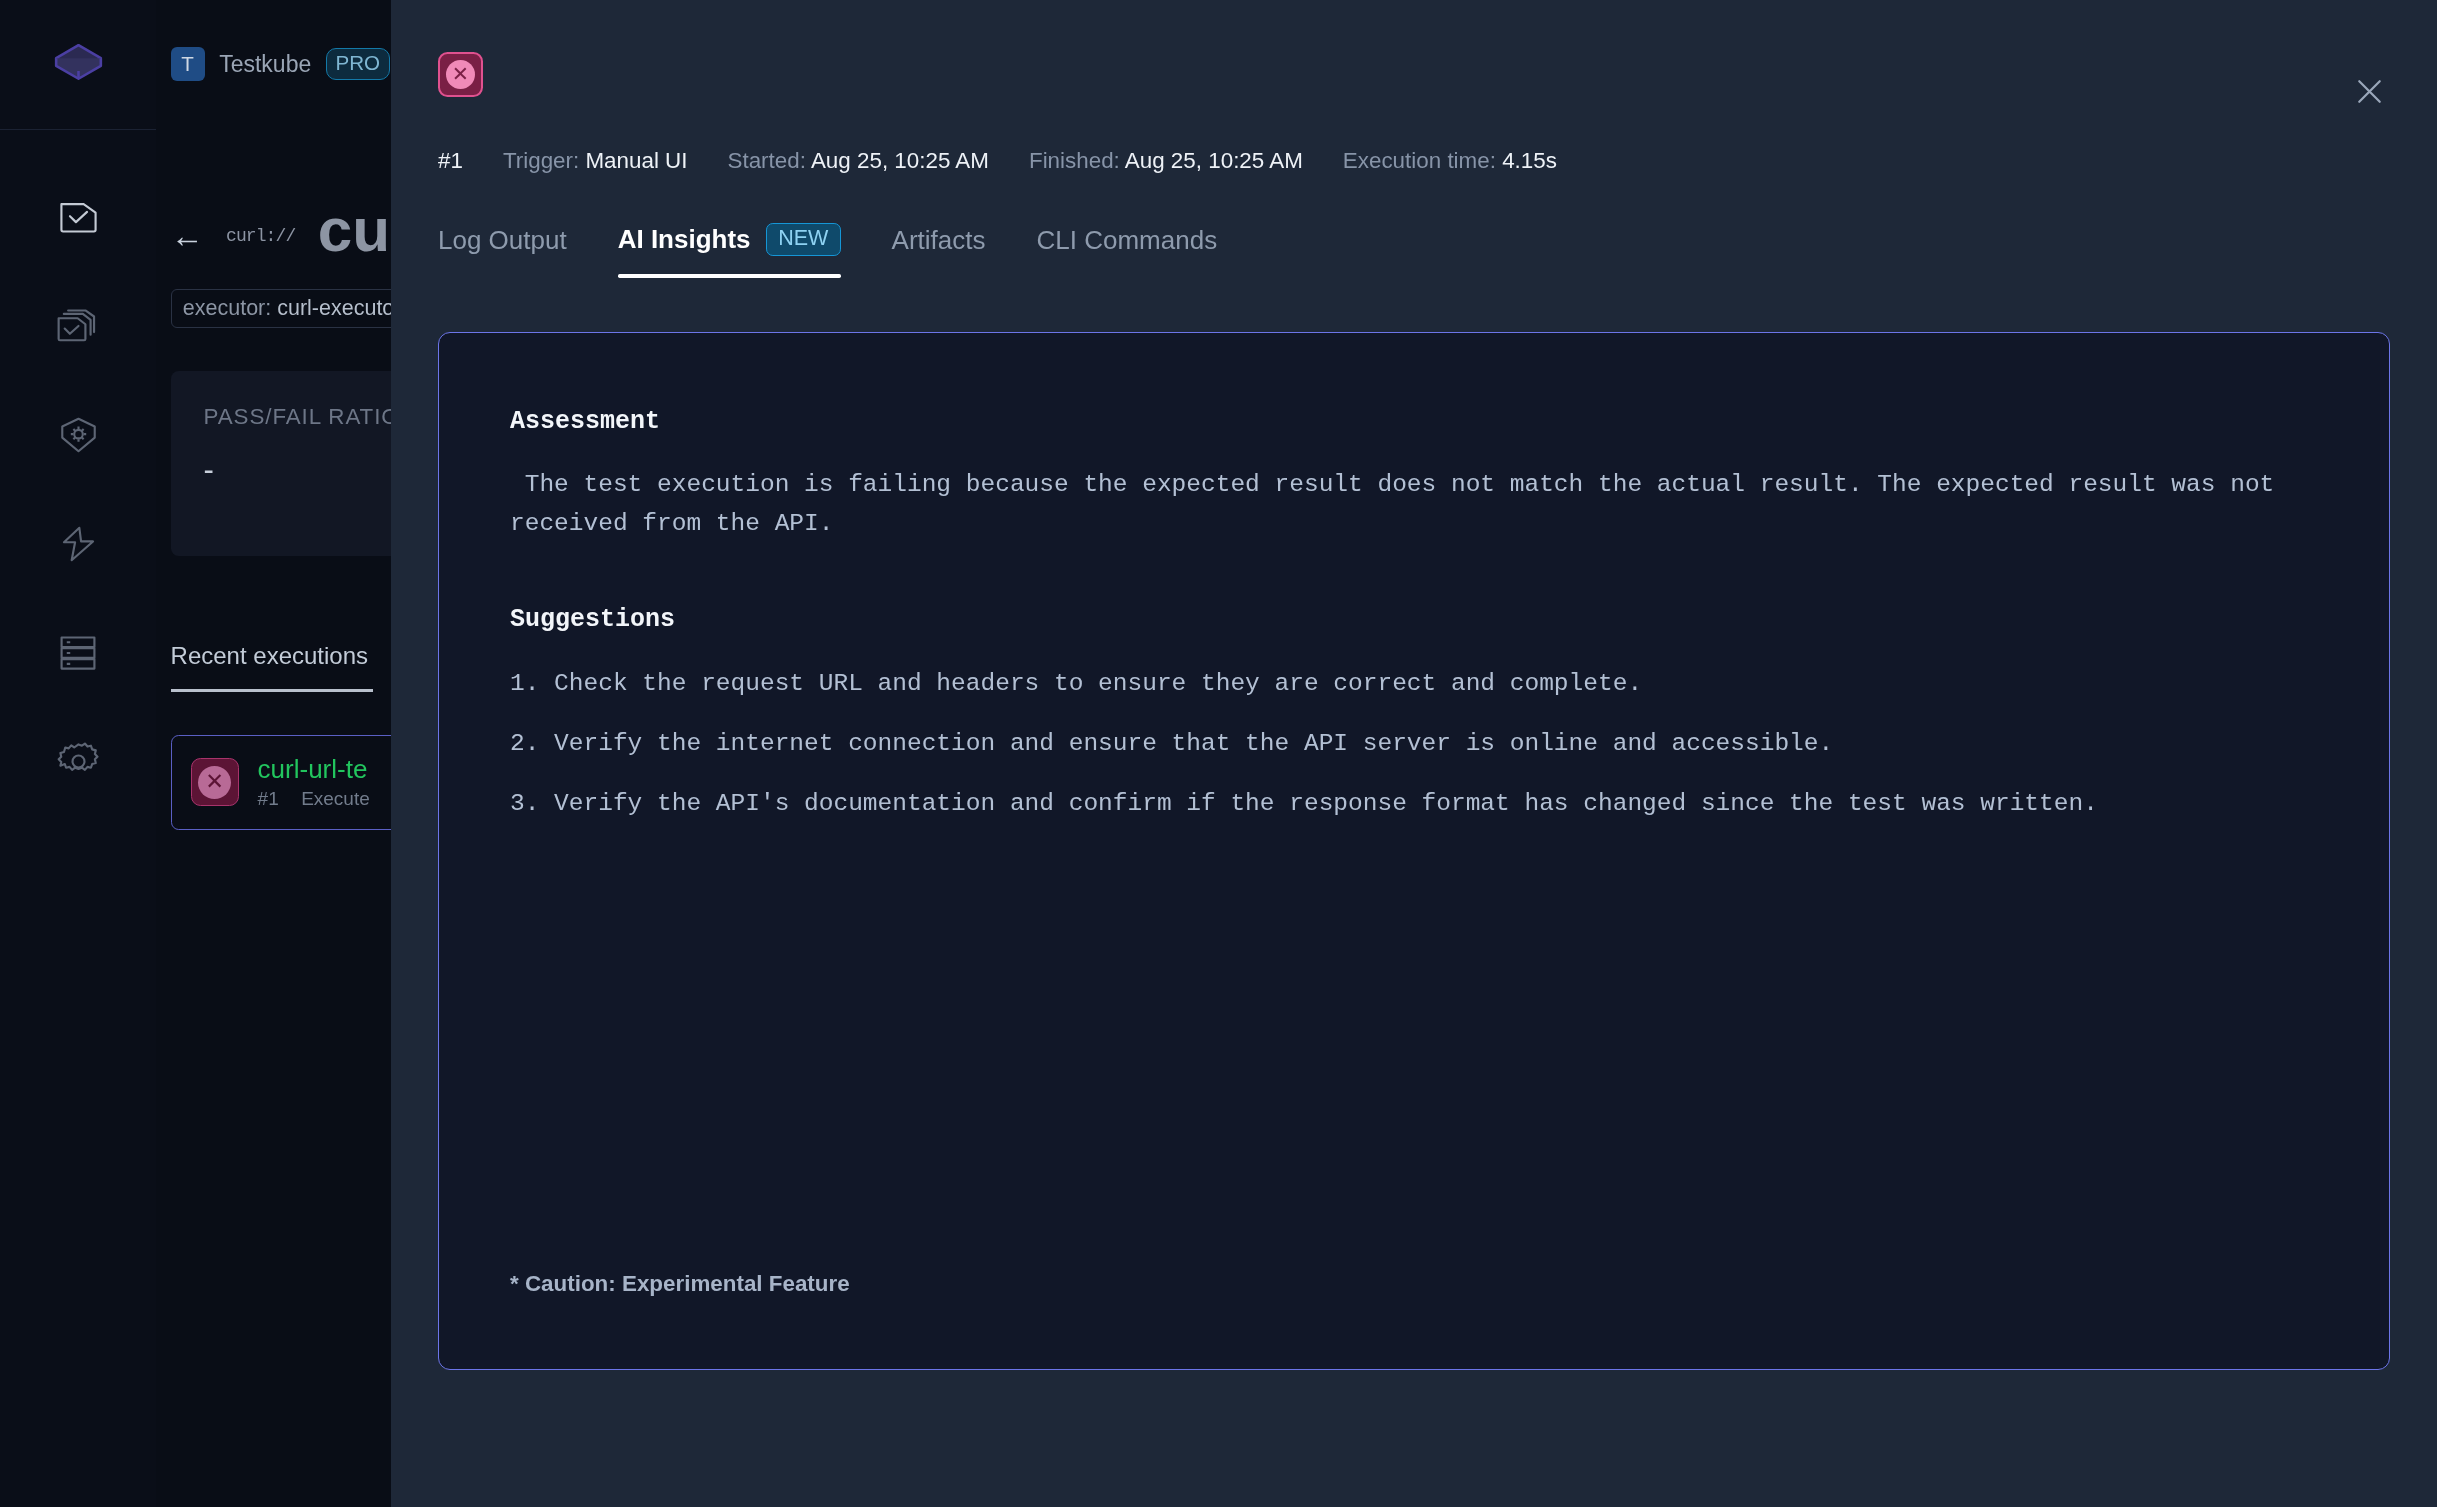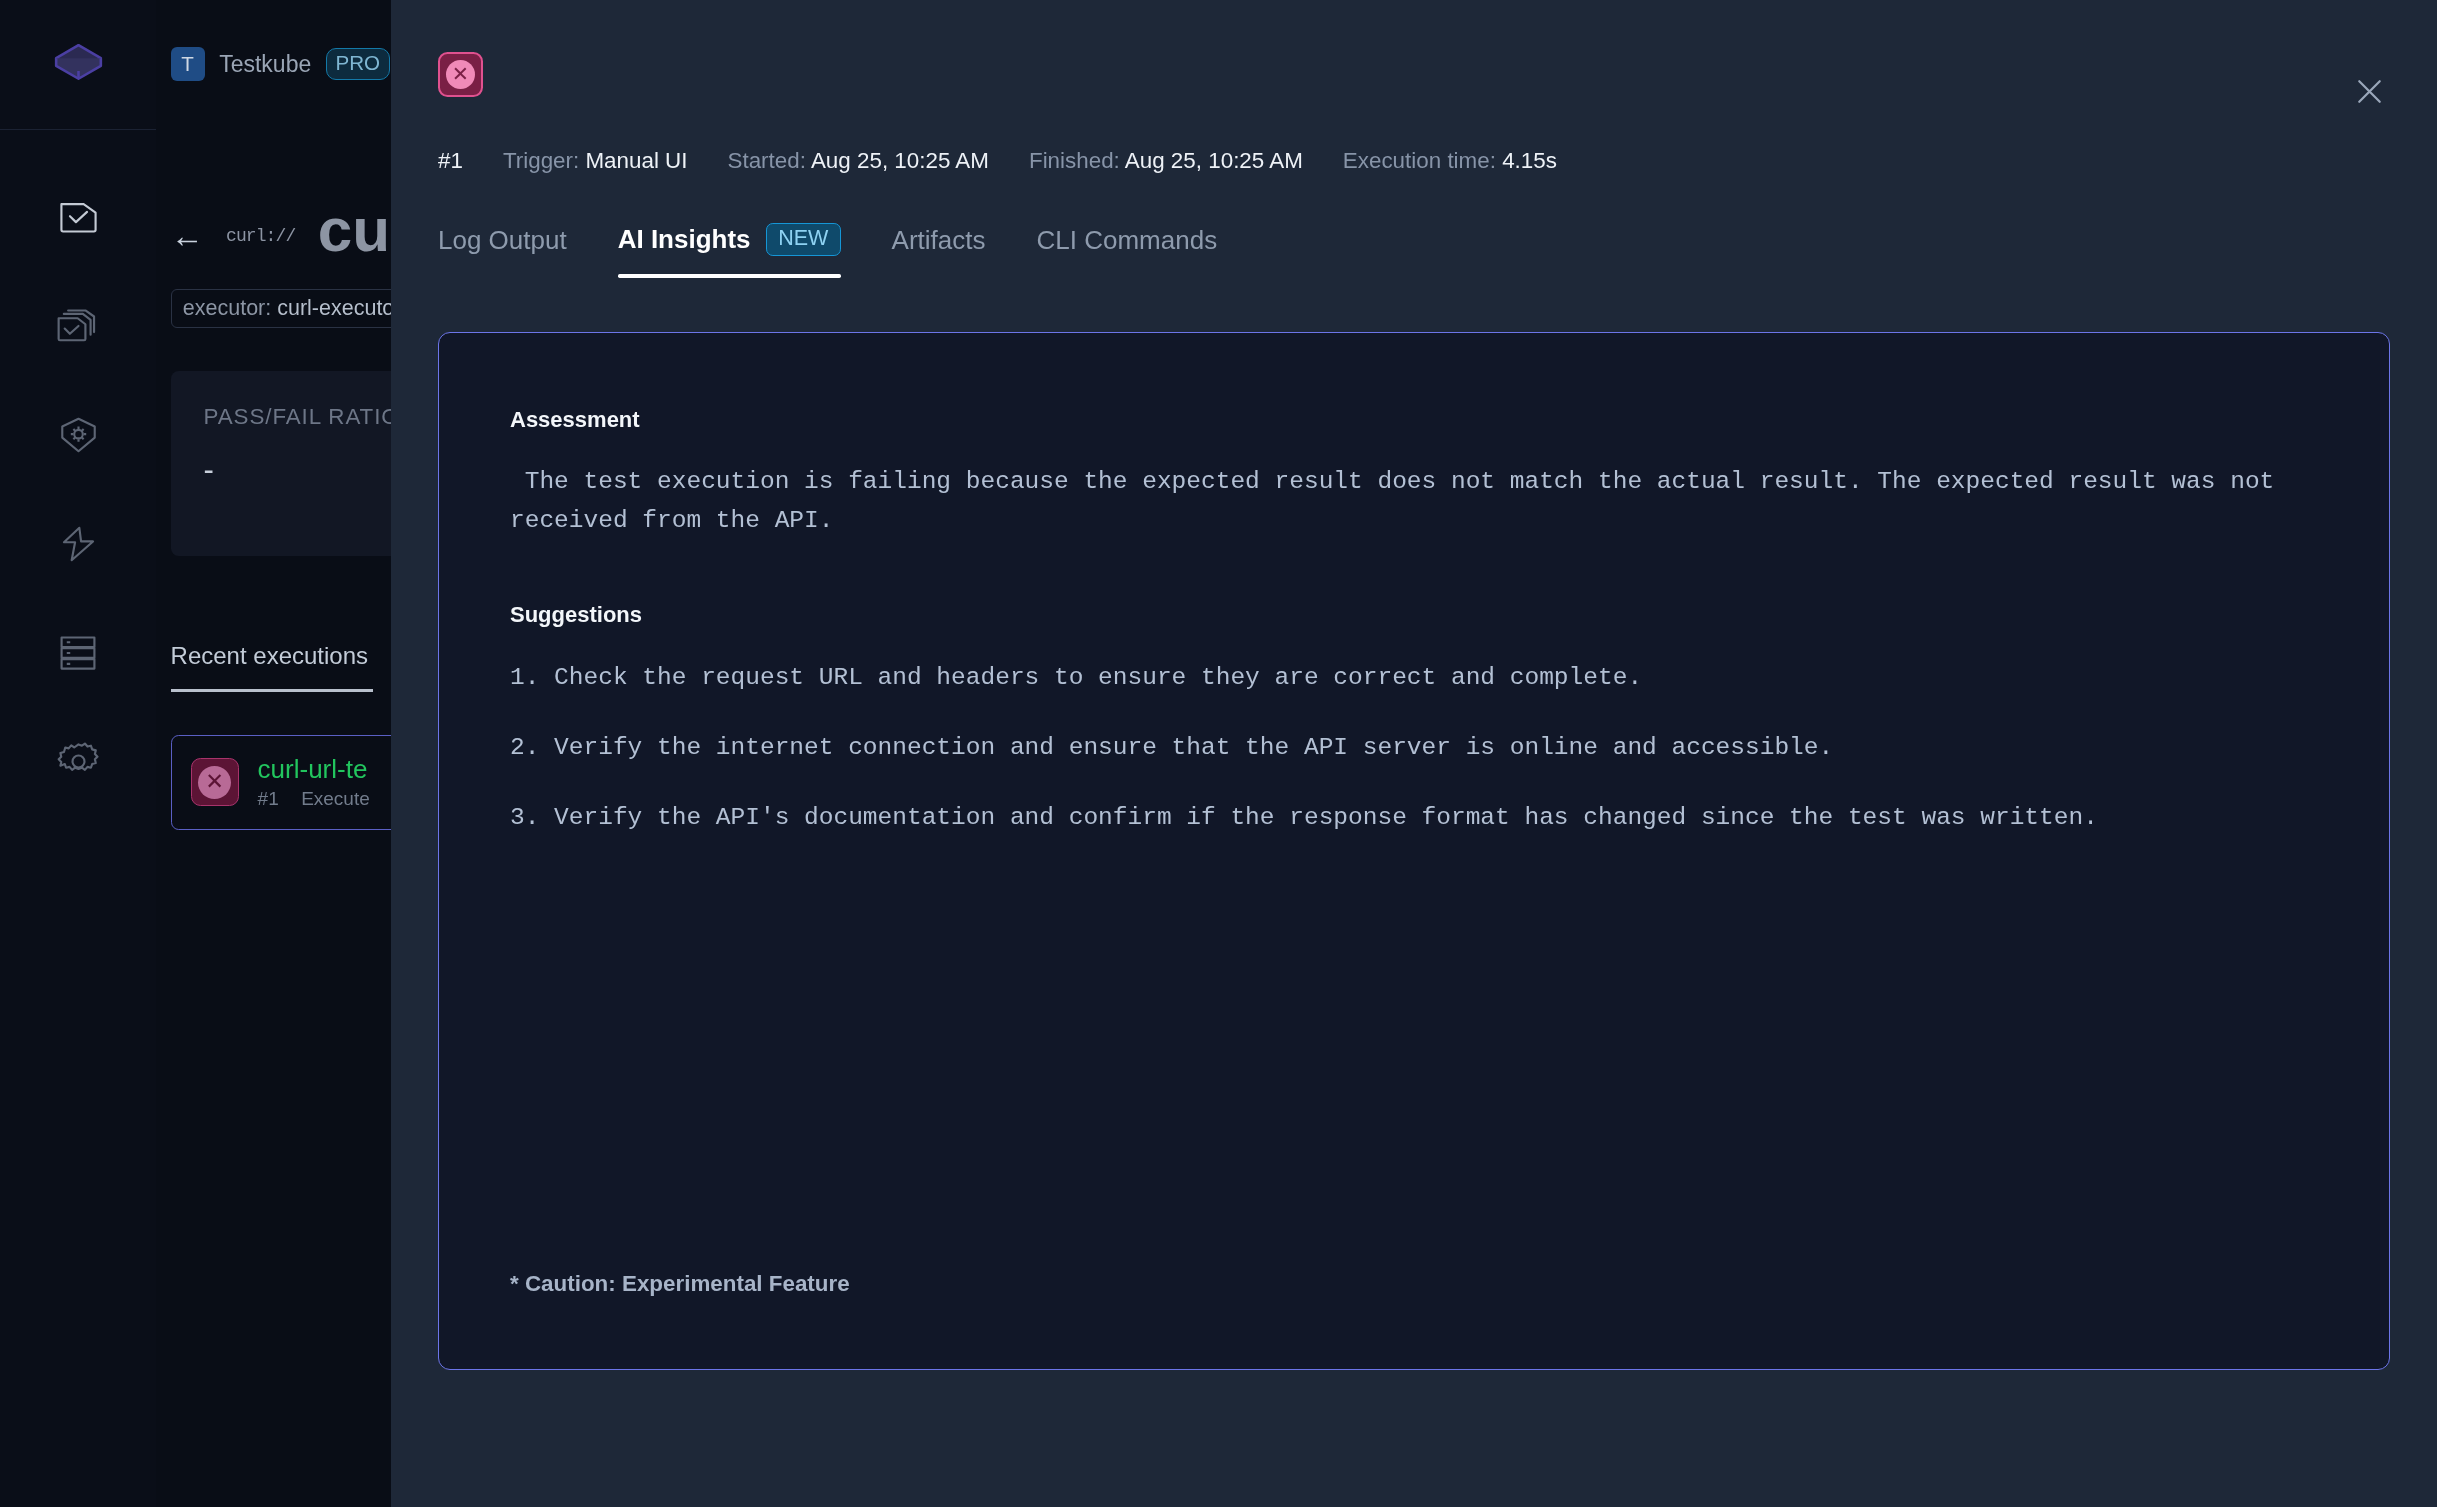--- a/index.html
+++ b/index.html
@@ -125,30 +125,30 @@
   }
 
   
   .insight-card {
     margin:54px 47px 0 47px; height:1038px;
     border:1.7px solid #6c75e8; border-radius:12px;
     background:#111728; position:relative; overflow:hidden;
   }
   .insight-inner { padding:74px 52px 0 71px; }
   .ai-h {
-    color:#f3f6fa; font-size:22px; font-weight:bold;
-    font-family:Liberation Sans, sans-serif;
+    color:#f3f6fa; font-size:25px; font-weight:bold;
+    font-family:Liberation Mono, monospace;
   }
   .ai-p {
     color:#b3c0d4; font-size:24.5px; line-height:1.58;
     font-family:"Liberation Mono", monospace;
     white-space:pre-wrap; margin-top:30px;
   }
   .ai-h2 { margin-top:62px; }
-  .ai-list { margin-top:34px; display:flex; flex-direction:column; gap:38px; }
+  .ai-list { margin-top:34px; display:flex; flex-direction:column; gap:28px; }
   .ai-li {
     color:#b3c0d4; font-size:24.5px; line-height:1.3;
     font-family:"Liberation Mono", monospace; white-space:nowrap;
   }
 
   .caution { position:absolute; left:71px; right:52px; bottom:72px; }
   .caution-title { color:#a7b4c8; font-size:22.4px; font-weight:bold; }
   .caution-body { color:#8f9db2; font-size:22.4px; line-height:1.45; margin-top:8.6px; max-width:1772px; }
 </style>
 </head>

